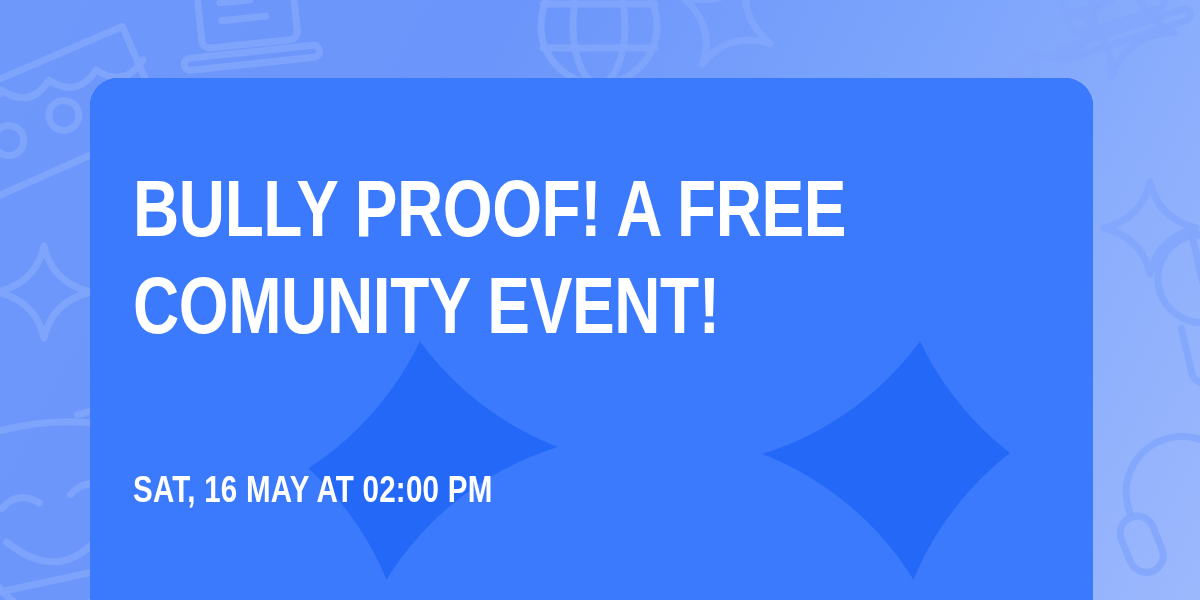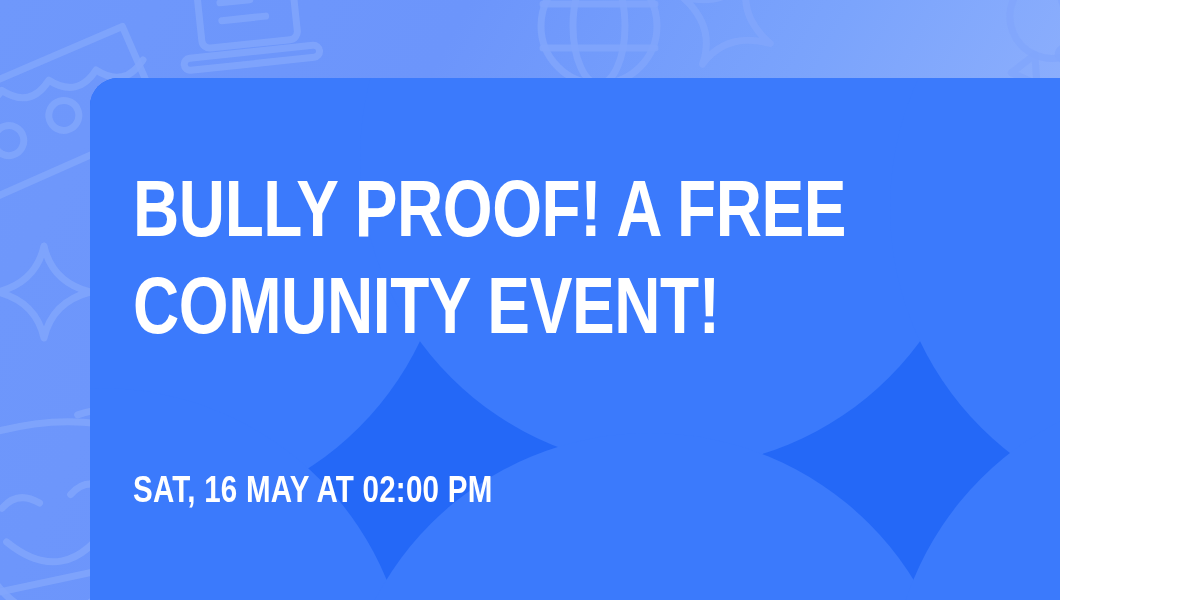--- a/index.html
+++ b/index.html
@@ -9,25 +9,24 @@
   }
   body {
     width: 1200px;
     height: 600px;
     overflow: hidden;
     font-family: "Liberation Sans", sans-serif;
   }
 
   #banner {
     position: relative;
-    width: 1044px;
+    width: 1200px;
     height: 600px;
     overflow: hidden;
     background: linear-gradient(118deg, #6f98fb 0%, #6c95fb 34%, #7ba4fc 62%, #9cb8fd 100%);
-    padding-left: 16px;
   }
 
   
   #bg-icons {
     position: absolute;
     inset: 0;
     pointer-events: none;
   }
   #bg-icons svg {
     position: absolute;

